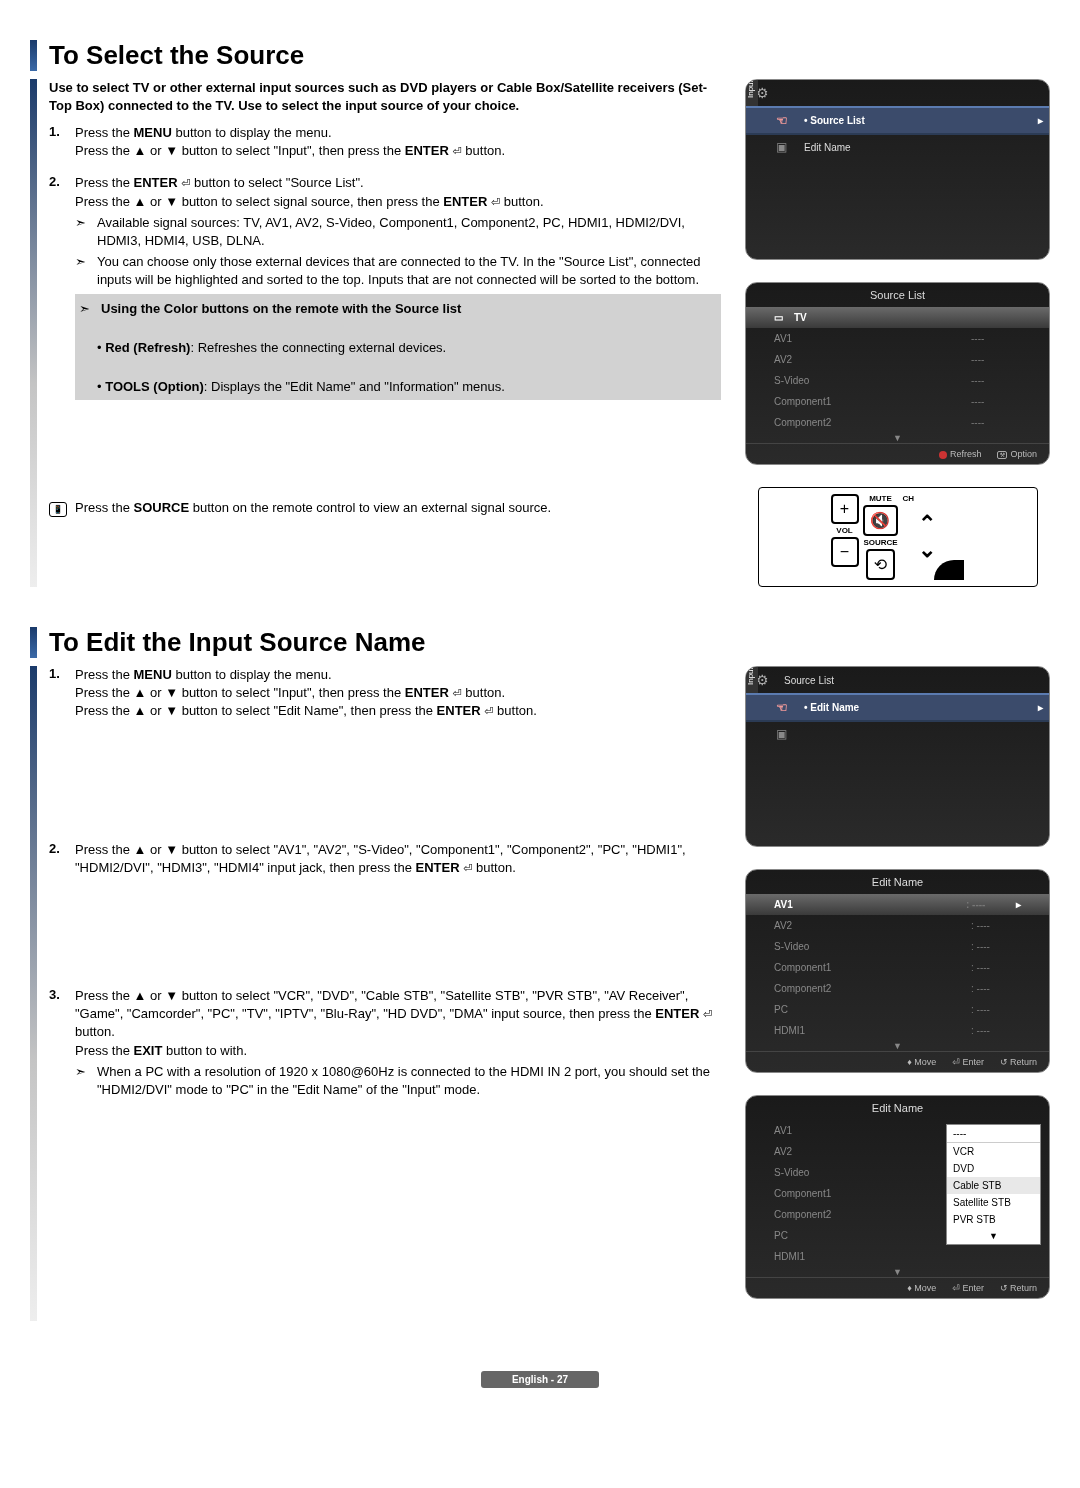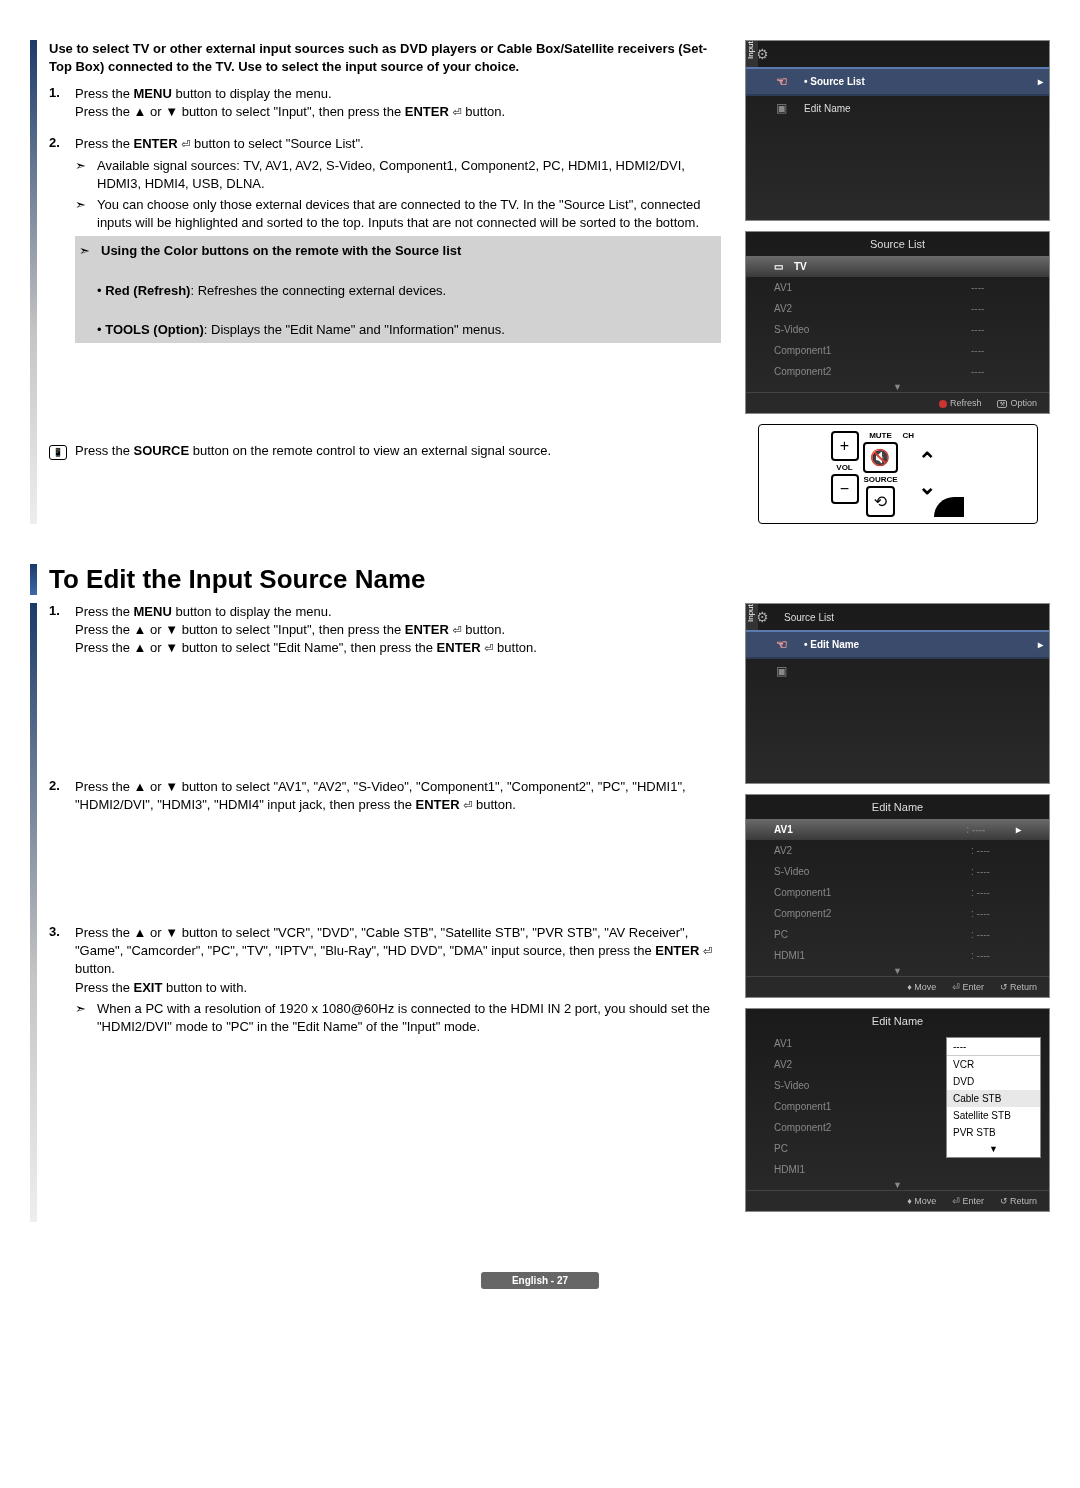--- a/index.html
+++ b/index.html
@@ -19,21 +19,21 @@
   .sub .arr { width: 22px; flex-shrink: 0; }
   .sub .txt { flex: 1; }
   .grey { background: #d2d2d2; padding: 4px 4px; margin-top: 4px; }
   .grey .sub { margin-top: 2px; }
   .indent { padding-left: 18px; margin-top: 21px; }
   .remote-box { display: flex; gap: 8px; align-items: flex-start; margin-top: 100px; }
   .remote-icon { border:1px solid #000; width:18px; height:15px; font-size:8px; text-align:center; line-height:14px; border-radius:3px; flex-shrink:0; margin-top:2px; }
   .right { width: 305px; flex-shrink: 0; }
 
   
-  .osd { background: linear-gradient(#1a1a1a,#2a2a2a); color: #ddd; font-size: 10px; border-radius: 0; margin-bottom: 10px; border:1px solid #888; overflow:hidden; }
+  .osd { background: linear-gradient(#1a1a1a,#2a2a2a); color: #ddd; font-size: 10px; border-radius: 12px; margin-bottom: 22px; border:1px solid #888; overflow:hidden; }
   .osd .row { display:flex; align-items:center; padding:5px 10px; gap:8px; position:relative; }
   .osd .row.sel { background:#3b4b6b; color:#fff; font-weight:bold; border-top:2px solid #5b7bb0; border-bottom:2px solid #2b3b55; }
   .osd .gear { width:20px; }
   .osd .gear::before { content:"⚙"; font-size:14px; color:#aaa; }
   .osd .hand { width:20px; }
   .osd .hand::before { content:"☜"; font-size:13px; color:#e99; }
   .osd .pic { width:20px; }
   .osd .pic::before { content:"▣"; font-size:12px; color:#888; }
   .osd .label { flex:1; }
   .osd .vtab { position:absolute; left:0; top:0; bottom:0; width:12px; writing-mode:vertical-rl; transform:rotate(180deg); font-size:8px; text-align:center; color:#fff; background:#333; padding:8px 0; }
@@ -69,35 +69,40 @@
   .foot { text-align:center; margin-top:50px; }
   .foot .pill { background:#666; color:#fff; font-size:10px; padding:3px 31px; border-radius:3px; font-weight:bold; }
 
   b { font-weight:bold; }
   .enter-g { display:inline-block; font-size:11px; }
 </style>
 </head>
 <body>
 
 <div class="section">
+  <div class="section-title">
+    <div class="title-bar"></div>
+    <h1>To Select the Source</h1>
+  </div>
   <div class="body">
     <div class="left">
       <p class="intro">Use to select TV or other external input sources such as DVD players or Cable Box/Satellite receivers (Set-Top Box) connected to the TV. Use to select the input source of your choice.</p>
       <ol class="steps">
         <li>
           <span class="sn">1.</span>
           <div class="sc">
             <div><span>Press the </span><b>MENU</b><span> button to display the menu.</span></div>
             <div><span>Press the ▲ or ▼ button to select "Input", then press the </span><b>ENTER</b> <span class="enter-g">⏎</span><span> button.</span></div>
           </div>
         </li>
         <li>
           <span class="sn">2.</span>
           <div class="sc">
             <div><span>Press the </span><b>ENTER</b> <span class="enter-g">⏎</span><span> button to select "Source List".</span></div>
+            <div><span>Press the ▲ or ▼ button to select signal source, then press the </span><b>ENTER</b> <span class="enter-g">⏎</span><span> button.</span></div>
             <div class="sub">
                 <span class="arr">➣</span>
                 <span class="txt">Available signal sources: TV, AV1, AV2, S-Video, Component1, Component2, PC, HDMI1, HDMI2/DVI, HDMI3, HDMI4, USB, DLNA.</span>
               </div>
             <div class="sub">
                 <span class="arr">➣</span>
                 <span class="txt">You can choose only those external devices that are connected to the TV. In the "Source List", connected inputs will be highlighted and sorted to the top. Inputs that are not connected will be sorted to the bottom.</span>
               </div>
             <div class="grey">
               <div class="sub">

